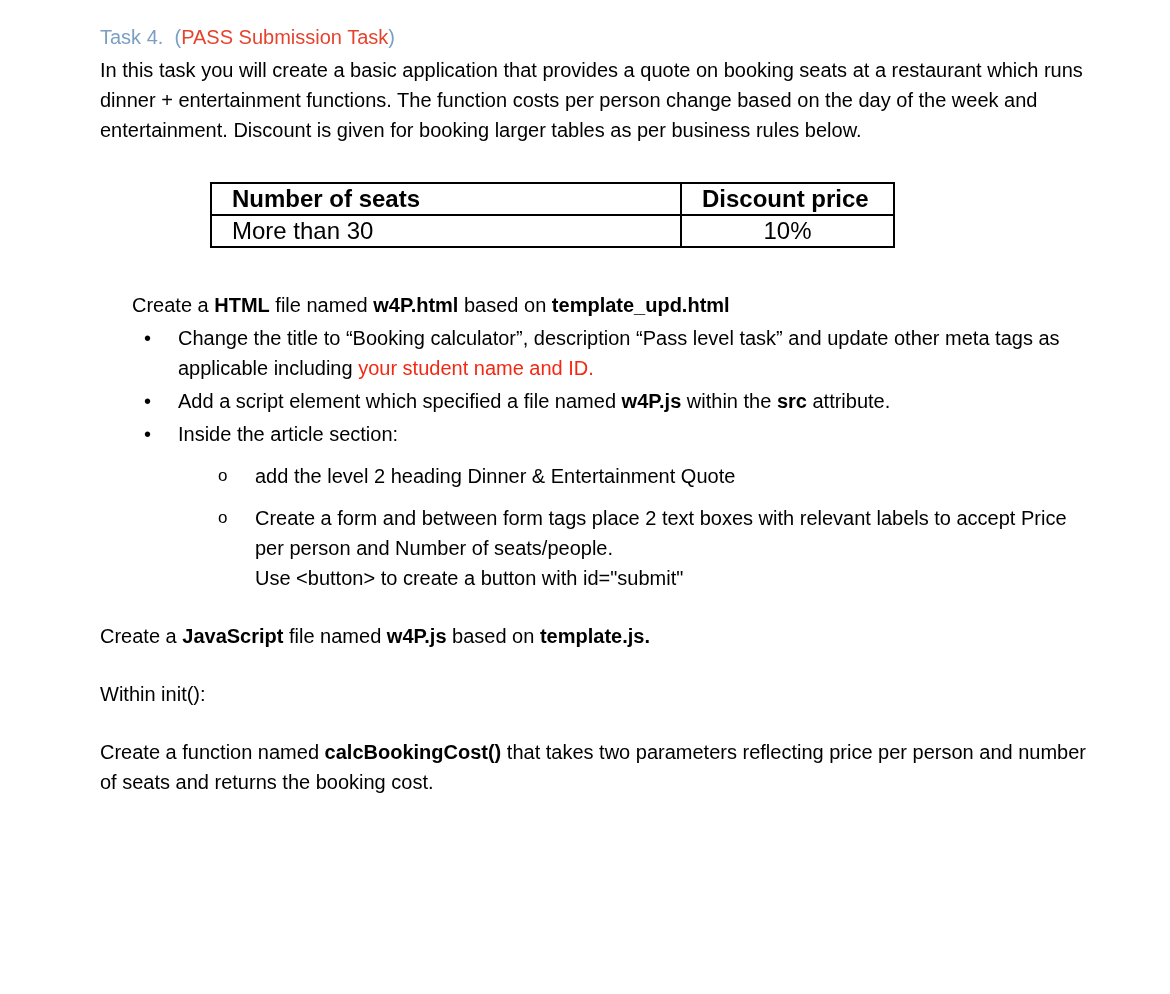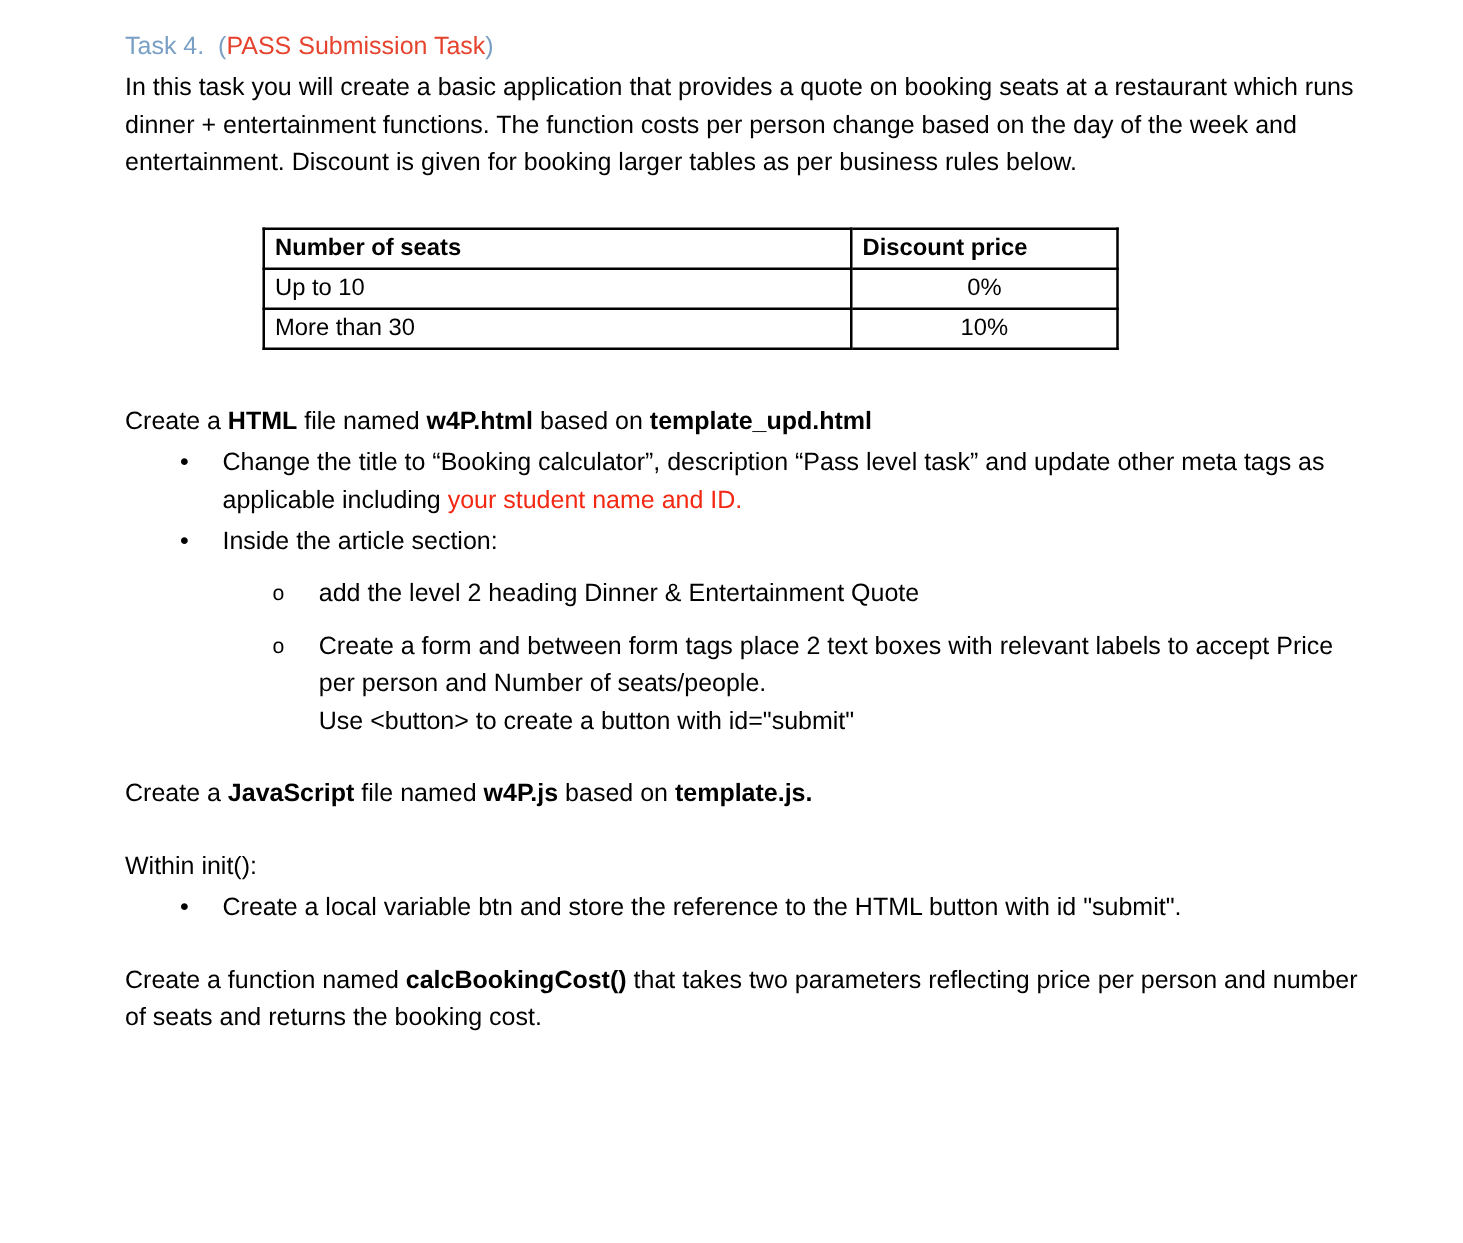--- a/index.html
+++ b/index.html
@@ -23,31 +23,31 @@
   .intro { margin: 0; }
 
   table.discount-table {
     border-collapse: collapse;
     margin: 37px 0 0 110px;
     width: 683px;
     table-layout: fixed;
   }
   .discount-table th, .discount-table td {
     border: 2px solid var(--table-border, #000000);
-    padding: 0 8px;
+    padding: 0 20px;
     height: 30px;
-    font-size: 19px;
+    font-size: 24px;
     overflow: hidden;
   }
   .discount-table th { text-align: left; font-weight: bold; }
   .discount-table td { text-align: left; }
   .discount-table td.rate { text-align: center; }
 
   .lead { margin: 0; }
-  .mt-lg { margin-top: 42px; }
+  .mt-lg { margin-top: 42px; margin-left: 32px; }
   .mt-md { margin-top: 28px; }
 
   .bullet {
     position: relative;
     padding-left: 78px;
     margin-top: 3px;
   }
   .bullet::before {
     content: "\2022";
     position: absolute;
@@ -85,46 +85,42 @@
       <col style="width:213px">
     </colgroup>
     <thead>
       <tr>
         <th>Number of seats</th>
         <th>Discount price</th>
       </tr>
     </thead>
     <tbody>
       <tr>
-        <td>Up to 10</td>
-        <td class="rate">0%</td>
-      </tr>
-      <tr>
         <td>More than 30</td>
         <td class="rate">10%</td>
       </tr>
     </tbody>
   </table>
 
   <p class="lead mt-lg"><span>Create a </span><b>HTML</b><span> file named </span><b>w4P.html</b><span> based on </span><b>template_upd.html</b></p>
 
   <div class="bullet"><span>Change the title to “Booking calculator”, description “Pass level task” and update other meta tags as applicable including </span><span class="red-em">your student name and ID.</span></div>
 
+  <div class="bullet"><span>Add a script element which specified a file named </span><b>w4P.js</b><span> within the </span><b>src</b><span> attribute.</span></div>
 
   <div class="bullet">Inside the article section:</div>
 
   <div class="sub">add the level 2 heading Dinner &amp; Entertainment Quote</div>
 
   <div class="sub">
     <div>Create a form and between form tags place 2 text boxes with relevant labels to accept Price per person and Number of seats/people.</div>
     <div>Use &lt;button&gt; to create a button with id="submit"</div>
   </div>
 
 
   <p class="lead mt-md"><span>Create a </span><b>JavaScript</b><span> file named </span><b>w4P.js</b><span> based on </span><b>template.js.</b></p>
 
   <p class="init">Within init():</p>
 
-  <div class="bullet">Create a local variable btn and store the reference to the HTML button with id "submit".</div>
 
   <p class="lead mt-md"><span>Create a function named </span><b>calcBookingCost()</b><span> that takes two parameters reflecting price per person and number of seats and returns the booking cost.</span></p>
 
 </div>
 
 </body></html>

